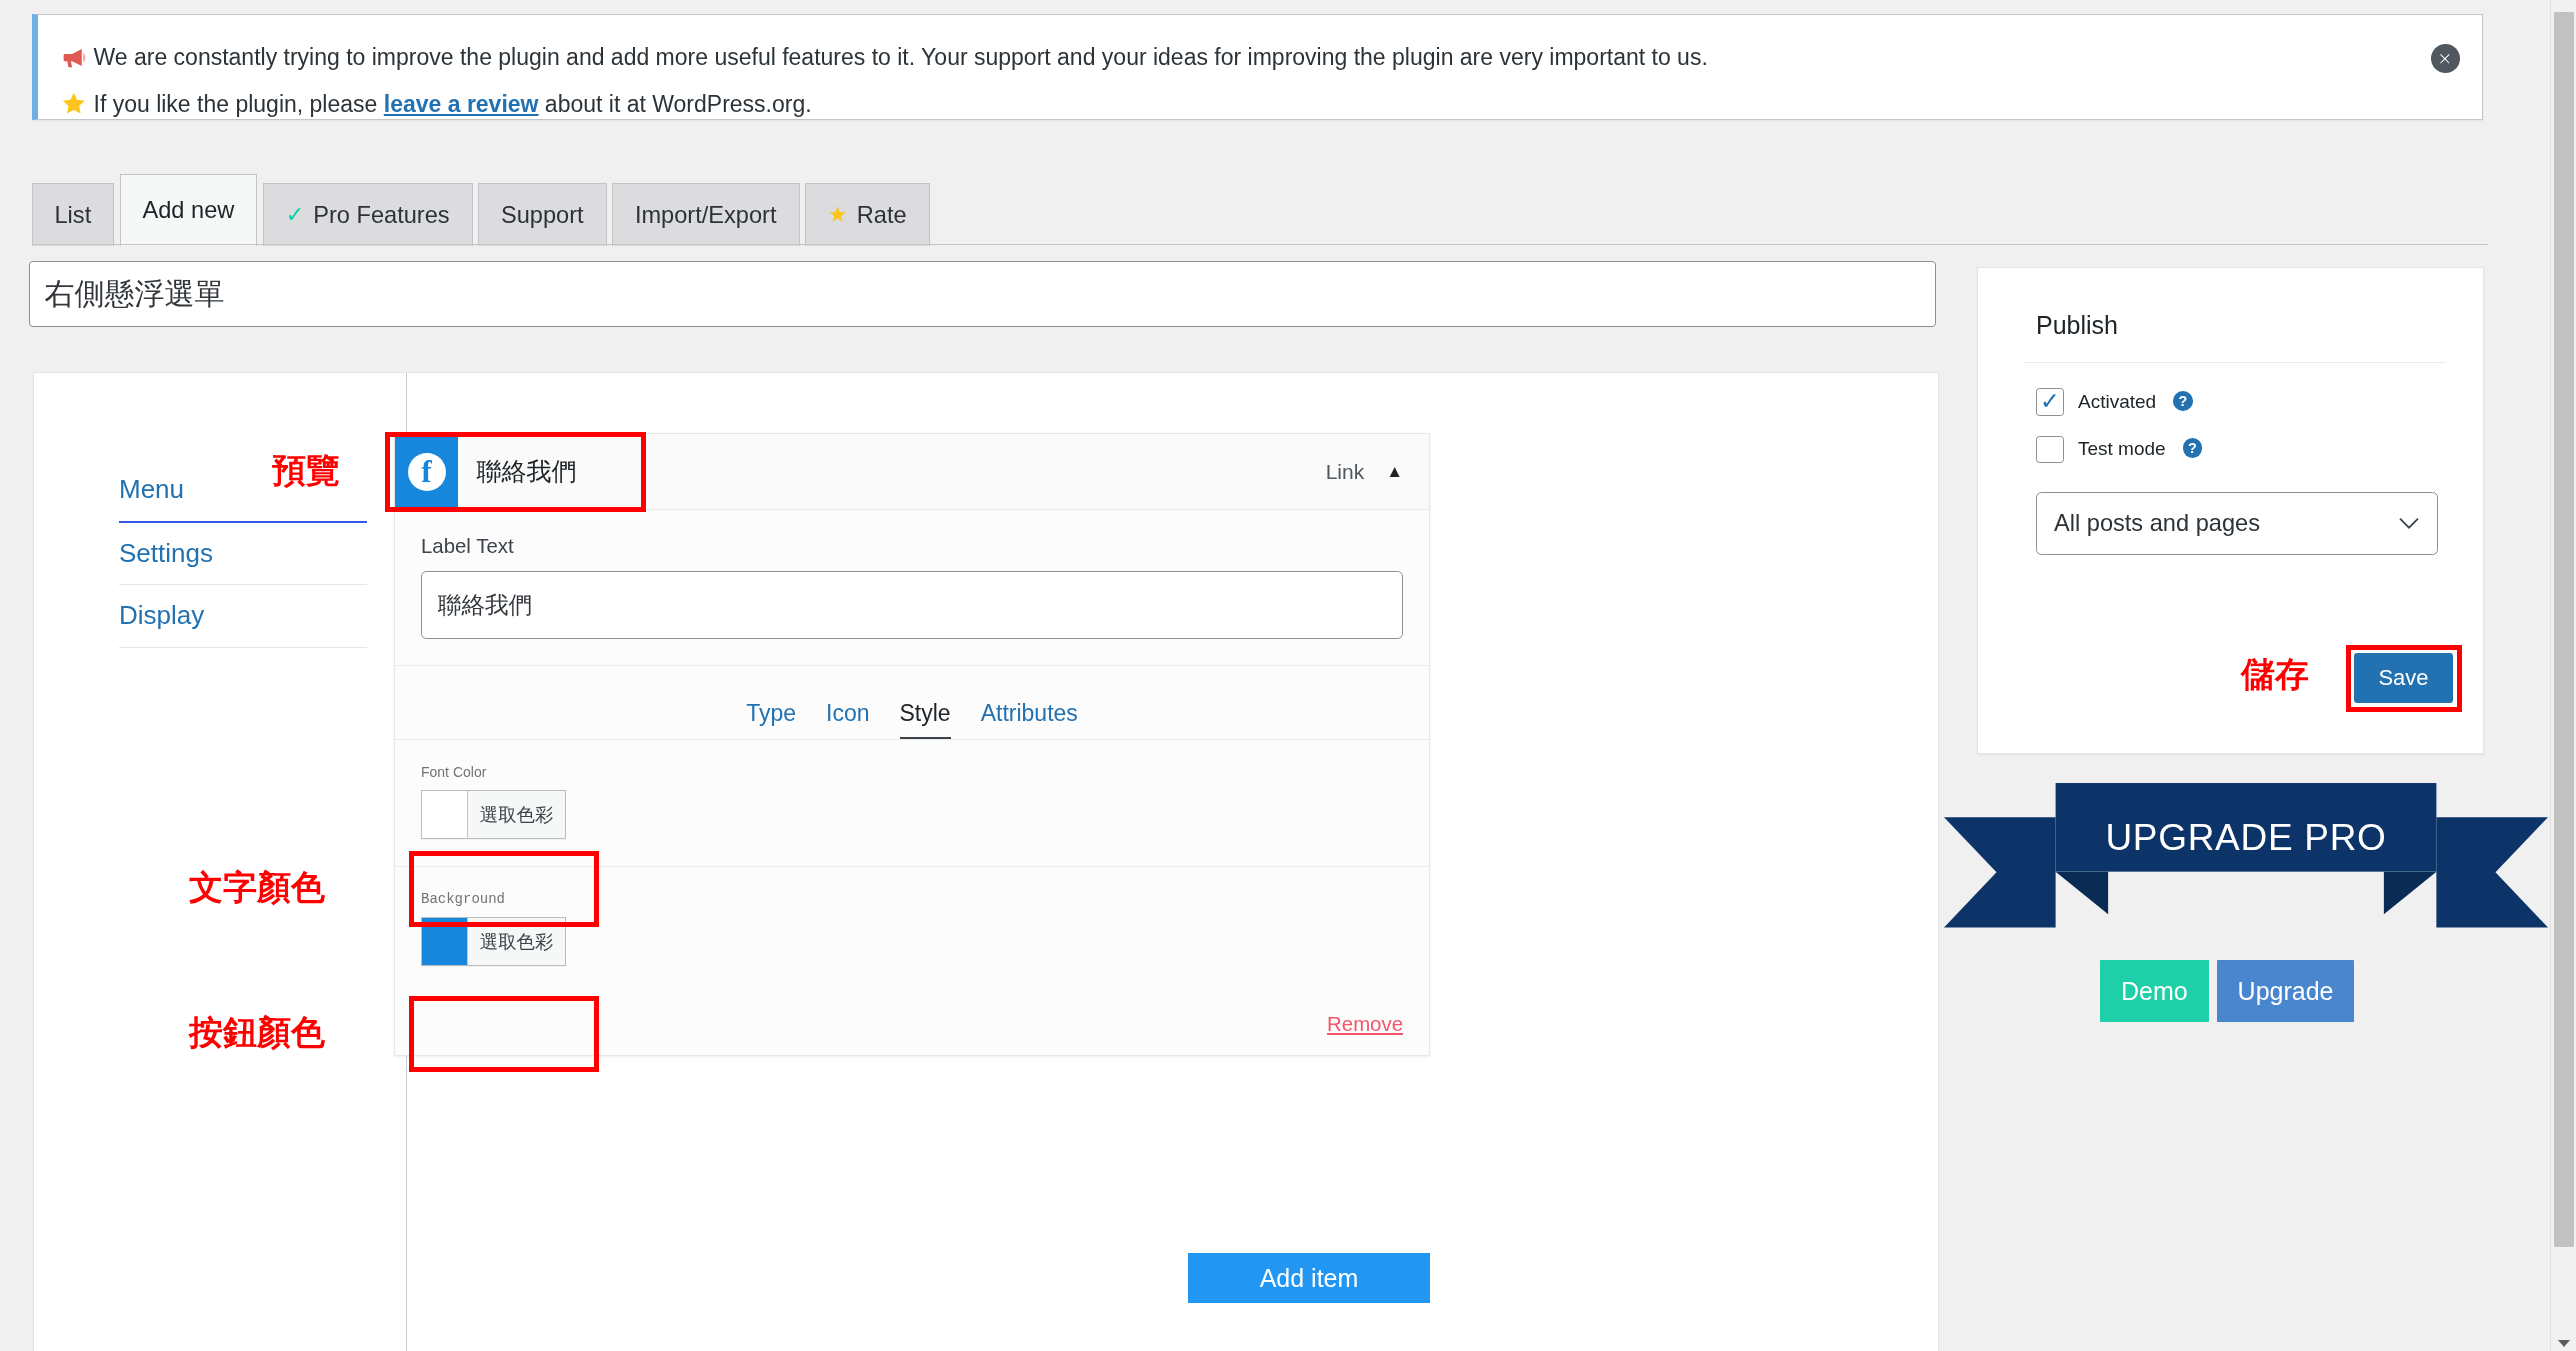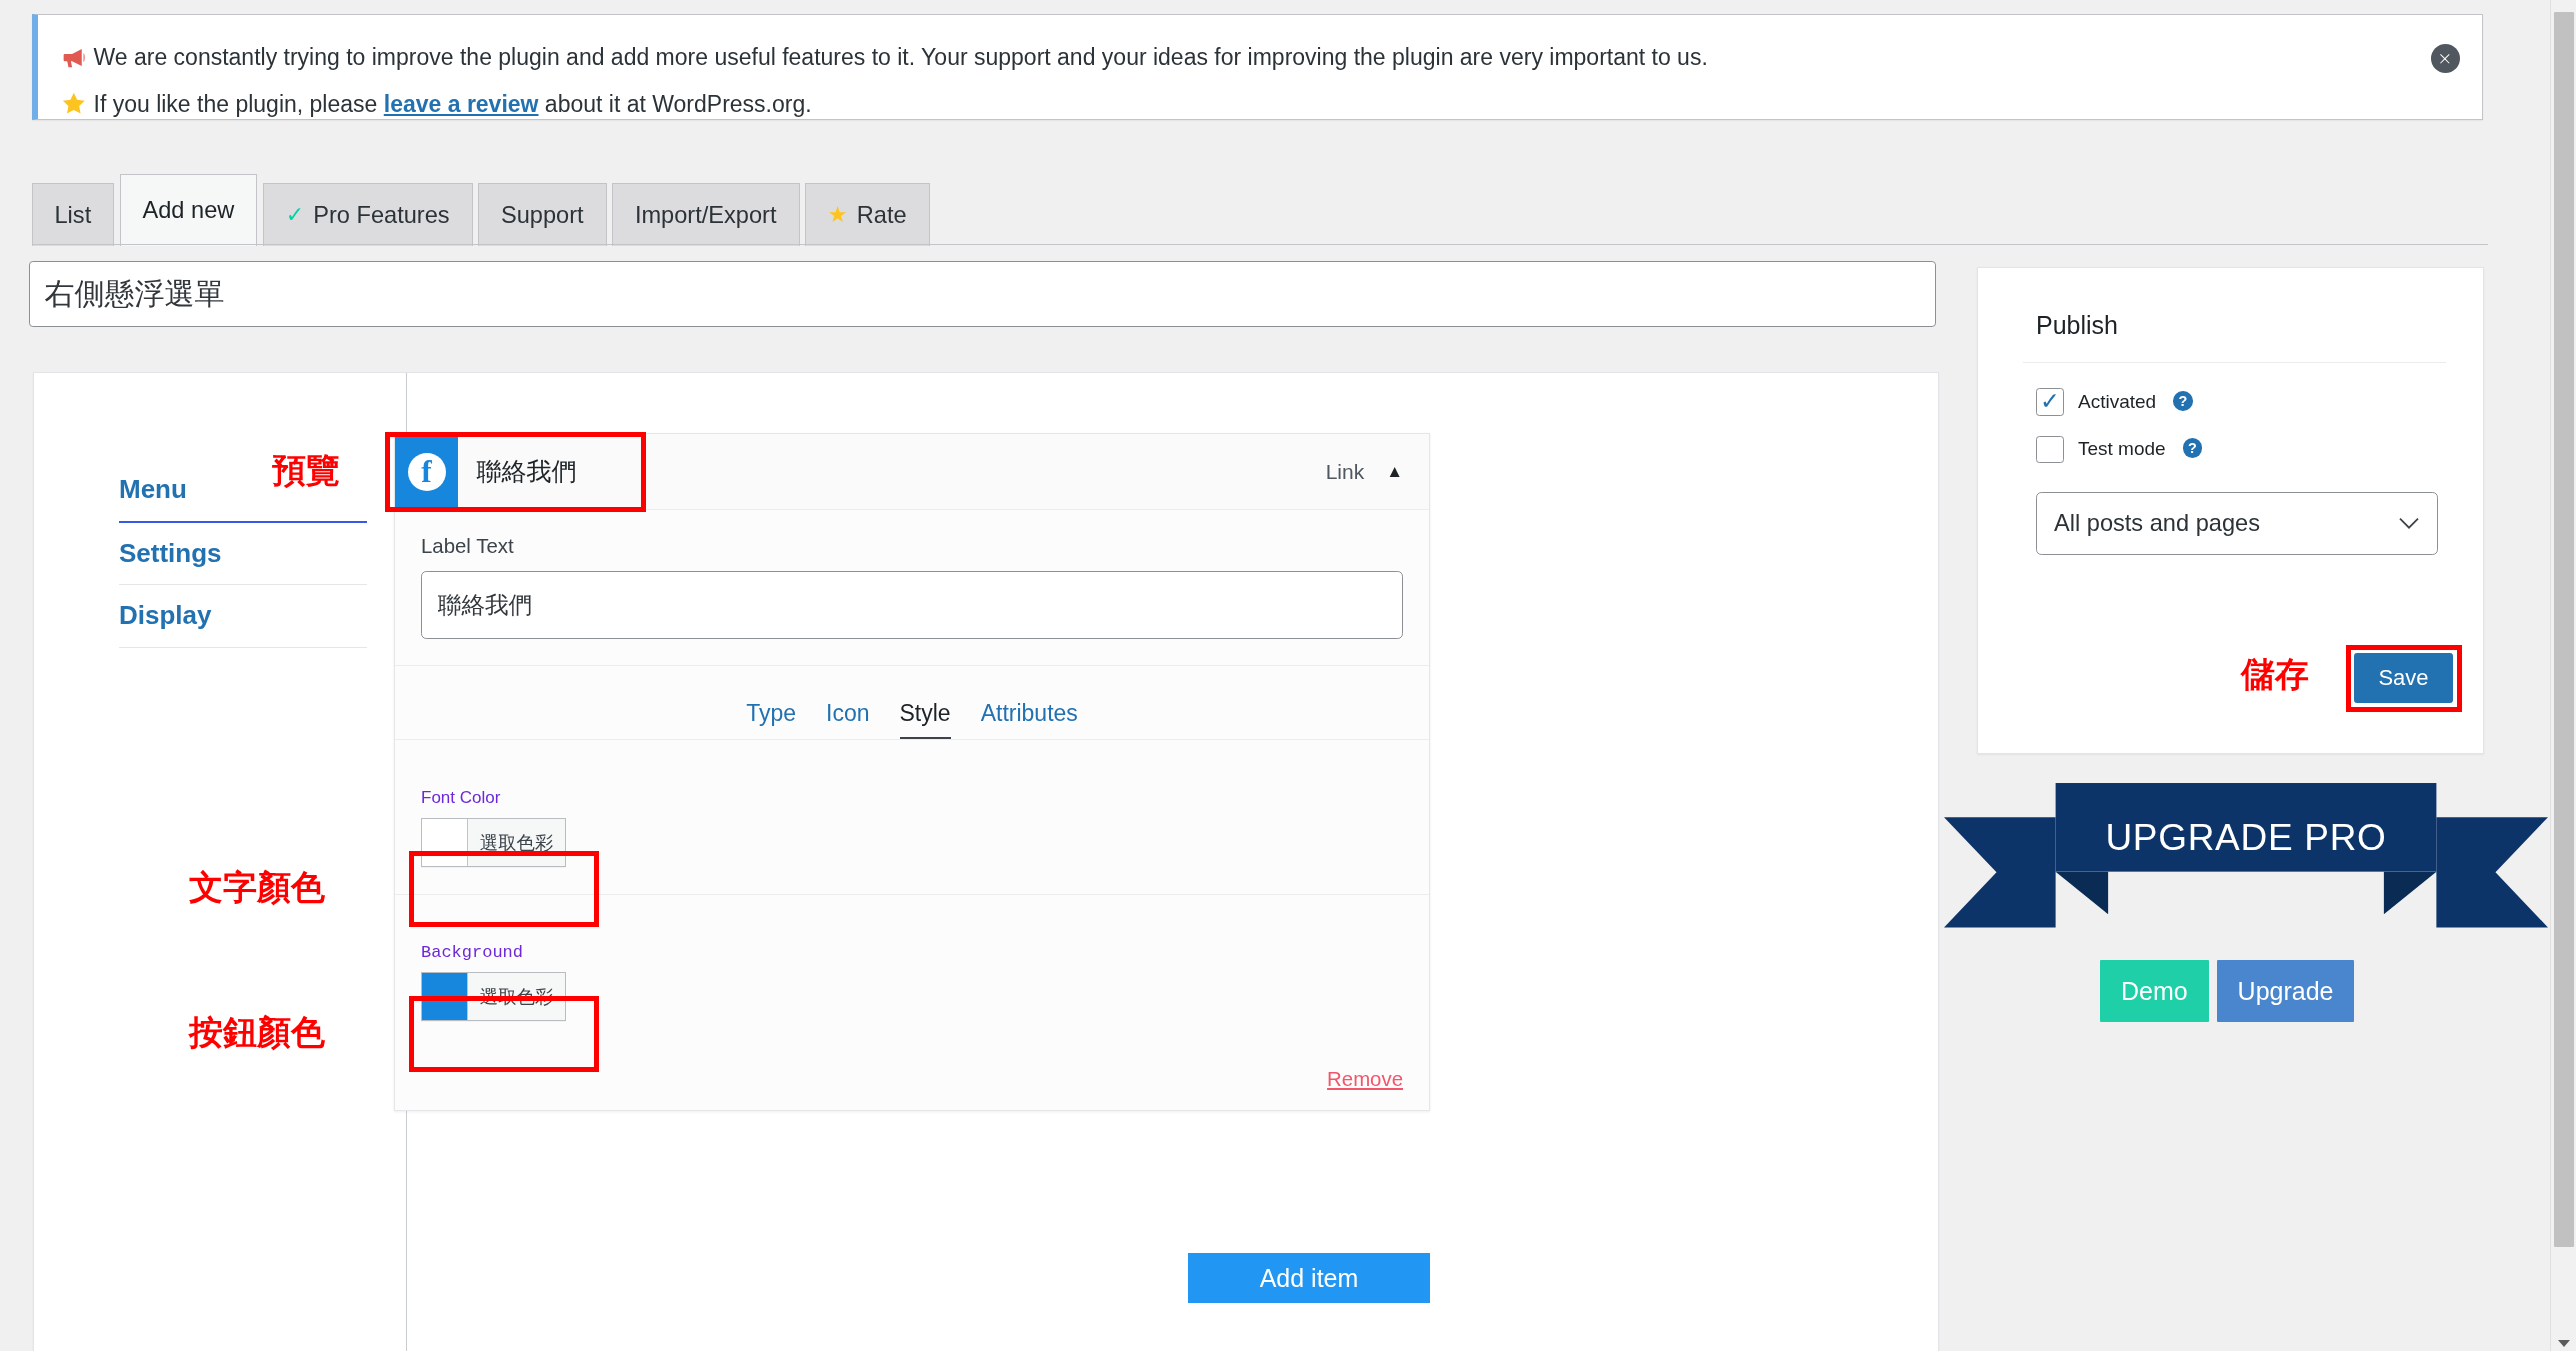--- a/index.html
+++ b/index.html
@@ -120,21 +120,20 @@
   
   .side-nav {
     position: absolute; left: 85px; top: 87px; width: 248px;
   }
   .side-item {
     font-size: 26px;
     color: #2271b1;
     padding: 14.4px 0 15.8px 0;
     border-bottom: 1.3px solid #e4e6e8;
     cursor: pointer;
-    font-weight: bold;
   }
   .side-item.active {
     border-bottom: 2px solid #3858e9;
   }
 
   
   .item-panel {
     position: absolute;
     left: 394px; top: 433px;
     width: 1036px;
@@ -206,21 +205,21 @@
     border-bottom: 2.6px solid transparent;
     line-height: 1;
   }
   .subtab.active {
     color: #1d2327;
     border-bottom: 2.6px solid #3c434a;
   }
 
   .color-row { padding: 23.6px 26px 26px 26px; border-bottom: 1.3px solid #ececec; }
   .color-row.last { border-bottom: none; font-family: Liberation Mono, monospace; }
-  .color-label { font-size: 17px; color: #6d28d9; margin-bottom: 10.5px; margin-top: 24px; }
+  .color-label { font-size: 14px; color: #737373; margin-bottom: 10.5px; }
   .picker {
     display: inline-flex; align-items: stretch;
     border: 1.3px solid #b9bcc0;
     background: #fff;
     height: 49px;
     box-shadow: 0 0.7px 0 rgba(0,0,0,.06);
   }
   .swatch { width: 46px; }
   .swatch.font { background: #ffffff; border-right: 1.3px solid #c3c4c7; }
   .swatch.bg   { background: #1787dd; border-right: 1.3px solid #c3c4c7; }

